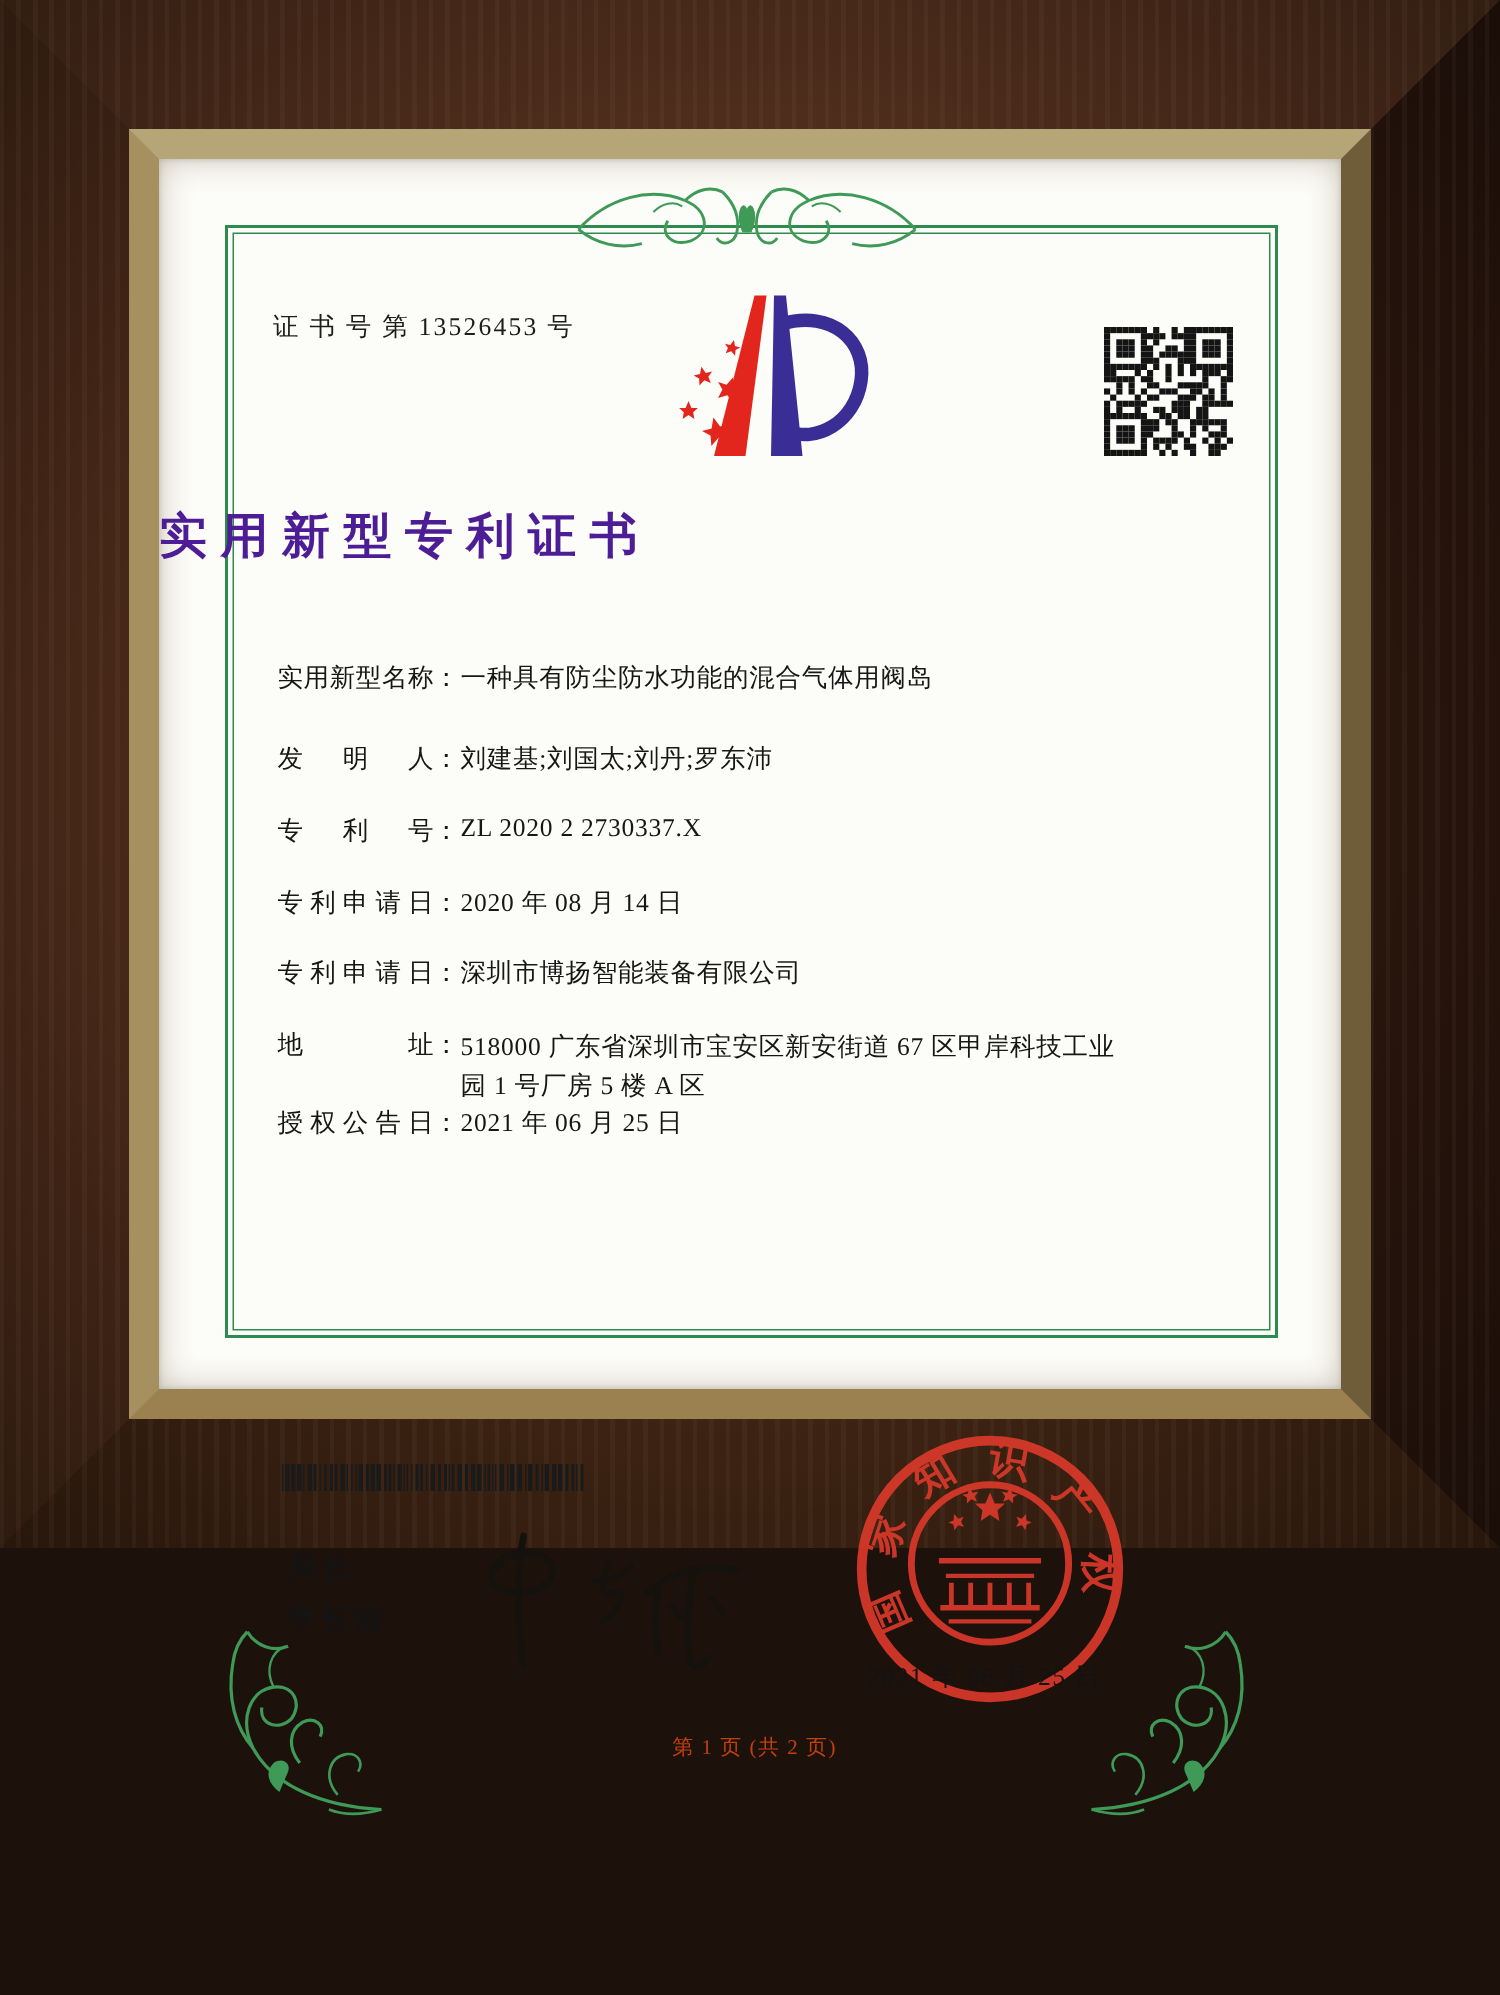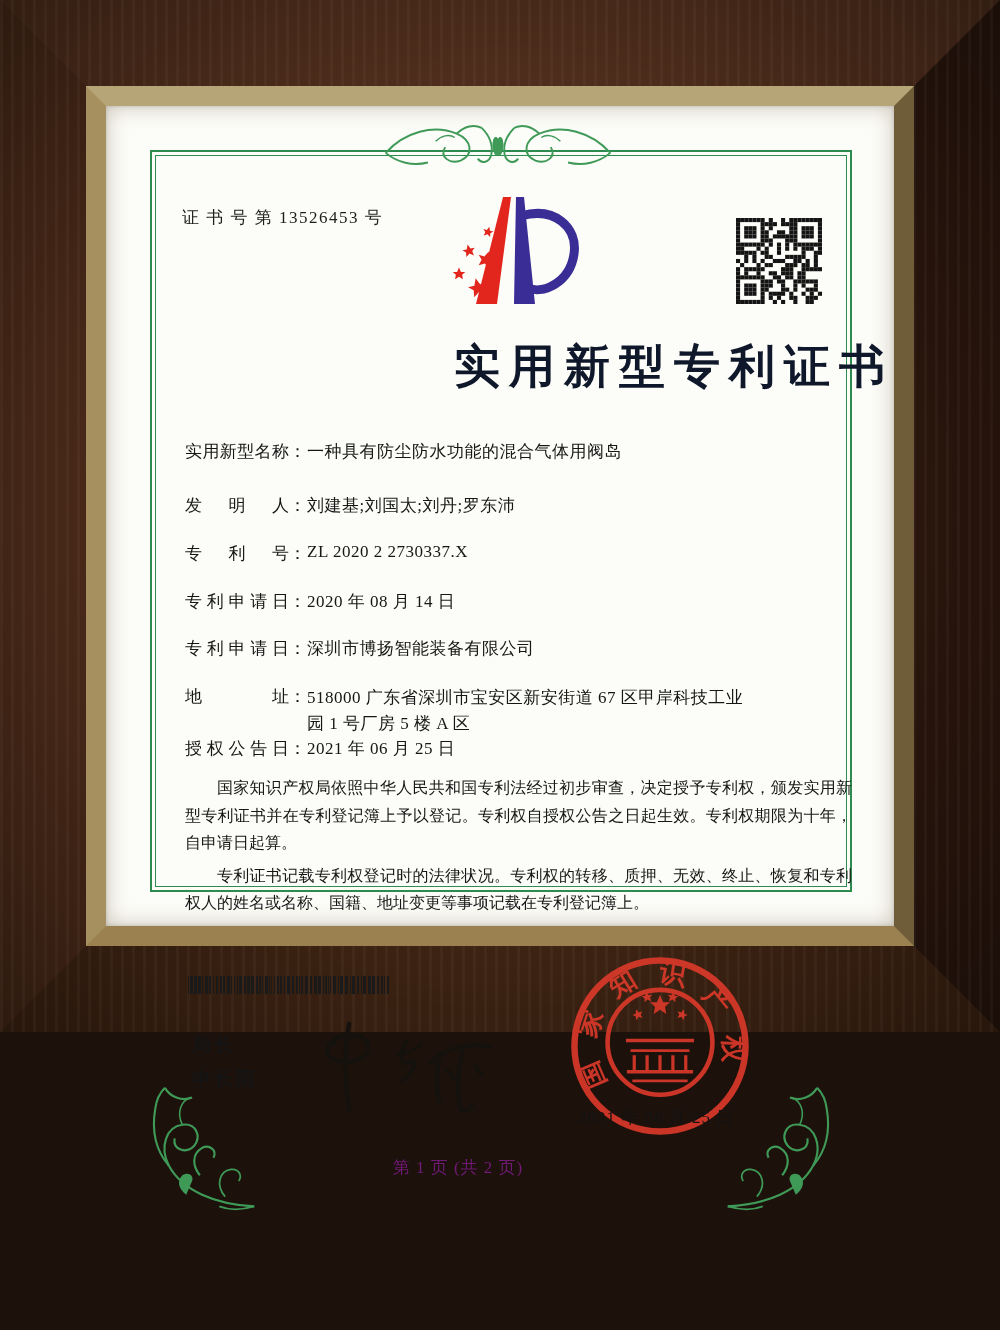--- a/index.html
+++ b/index.html
@@ -30,22 +30,22 @@
     border:1px solid #2e8b4e; }
 
   .orn { position:absolute; pointer-events:none; }
   .orn svg { width:100%; height:100%; display:block; }
 
   
   .cert-no { position:absolute; left:76px; top:100px; font-size:17px;
     letter-spacing:1.5px; color:#1d1d1d; }
   .logo { position:absolute; left:325px; top:88px; width:150px; height:118px; }
   .qr { position:absolute; left:630px; top:112px; width:86px; height:86px; }
-  .doc-title { position:absolute; left:0; right:0; top:230px; text-align:right;
-    font-size:46px; font-weight:bold; letter-spacing:9px; color:#0f172a; }
+  .doc-title { position:absolute; left:0; right:0; top:230px; text-align:left;
+    font-size:32px; font-weight:bold; letter-spacing:9px; color:#4c1d95; }
 
   .frow { position:absolute; left:79px; width:690px; font-size:17px; color:#161616;
     white-space:nowrap; }
   .flabel { display:inline-block; width:104px; text-align:justify;
     text-align-last:justify; vertical-align:top; }
   .fcolon { display:inline-block; width:18px; vertical-align:top; }
   .fvalue { display:inline-block; vertical-align:top; letter-spacing:.5px; }
   .addr-lines { display:inline-block; vertical-align:top; white-space:normal;
     width:500px; line-height:26px; letter-spacing:.5px; }
   .grant-no-group { position:absolute; left:258px; top:0; }
@@ -63,21 +63,21 @@
     font-weight:bold; letter-spacing:3px; color:#141414;
     font-family:"Liberation Sans","DejaVu Sans",sans-serif; }
   .signature { position:absolute; left:205px; top:908px; width:200px; height:105px; }
 
   .seal { position:absolute; left:462px; top:848px; width:184px; height:186px;
     opacity:.92; }
   .seal-date { position:absolute; left:472px; top:1000px; width:250px;
     font-size:17px; color:#131313; letter-spacing:1px; z-index:5; }
 
   .footer-page { position:absolute; left:252px; top:1050px; width:200px;
-    text-align:center; font-size:17px; letter-spacing:1px; color:#701a75; }
+    text-align:right; font-size:14px; letter-spacing:1px; color:#c2410c; }
 </style>
 </head>
 <body>
 
 <div class="stage">
 
   <div class="wood"></div>
   <div class="wood-grain"></div>
   <div class="gold"></div>
 
@@ -426,24 +426,20 @@
     </div>
 
     <div class="frow" style="top:579px">
       <span class="flabel">地址</span><span class="fcolon">：</span><span class="addr-lines"><span>518000 广东省深圳市宝安区新安街道 67 区甲岸科技工业</span><br><span>园 1 号厂房 5 楼 A 区</span></span>
     </div>
 
     <div class="frow" style="top:631px">
       <span class="flabel">授权公告日</span><span class="fcolon">：</span><span class="fvalue">2021 年 06 月 25 日</span>
     </div>
 
-    <div class="paras">
-      <p>国家知识产权局依照中华人民共和国专利法经过初步审查，决定授予专利权，颁发实用新型专利证书并在专利登记簿上予以登记。专利权自授权公告之日起生效。专利权期限为十年，自申请日起算。</p>
-      <p>专利证书记载专利权登记时的法律状况。专利权的转移、质押、无效、终止、恢复和专利权人的姓名或名称、国籍、地址变更等事项记载在专利登记簿上。</p>
-    </div>
 
     <div class="barcode">
       <svg id="bc-svg" viewBox="0 0 202 18" width="202" height="18">
           <rect x="0" y="0" width="1" height="18" fill="#1a1a1a"></rect>
           <rect x="2" y="0" width="3" height="18" fill="#1a1a1a"></rect>
           <rect x="6" y="0" width="3" height="18" fill="#1a1a1a"></rect>
           <rect x="10" y="0" width="3" height="18" fill="#1a1a1a"></rect>
           <rect x="14" y="0" width="1" height="18" fill="#1a1a1a"></rect>
           <rect x="17" y="0" width="3" height="18" fill="#1a1a1a"></rect>
           <rect x="21" y="0" width="2" height="18" fill="#1a1a1a"></rect>

